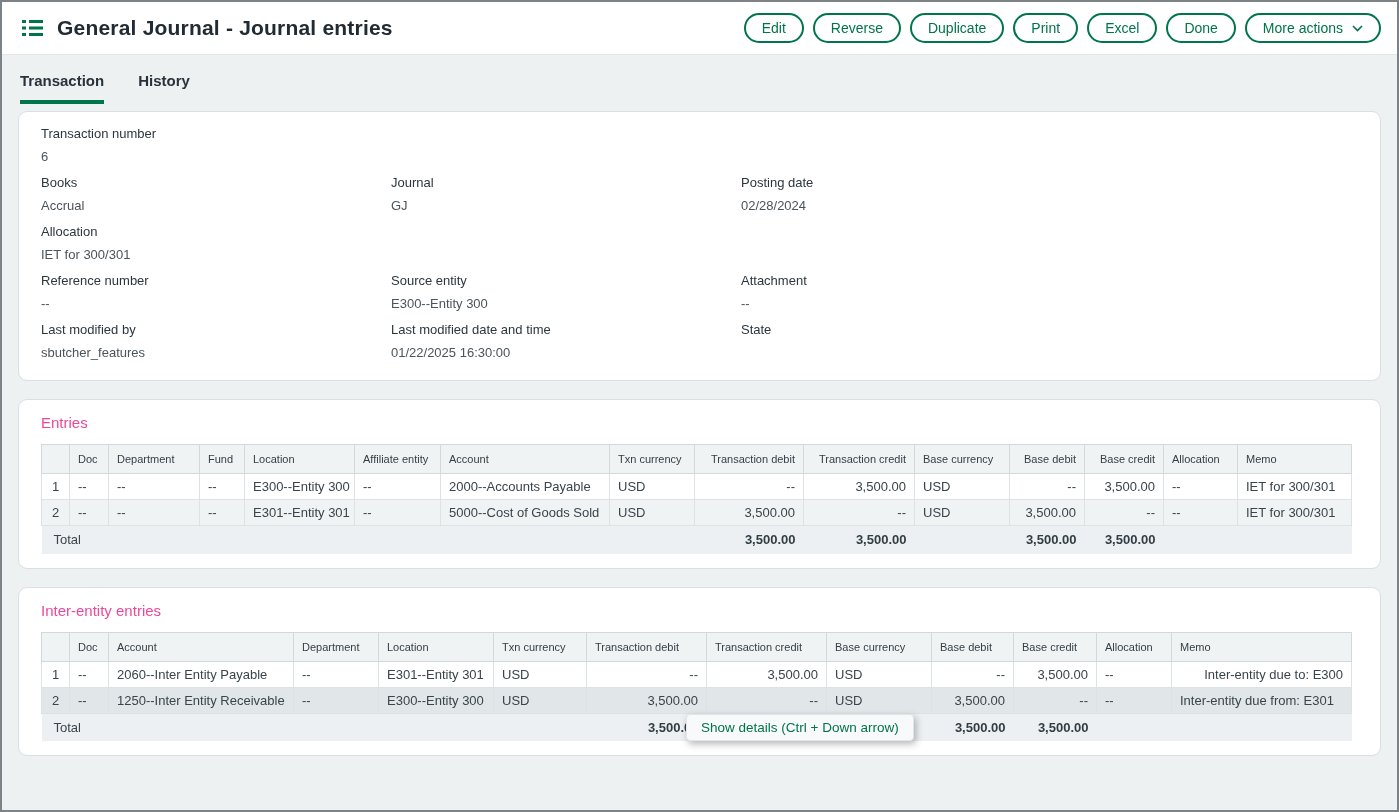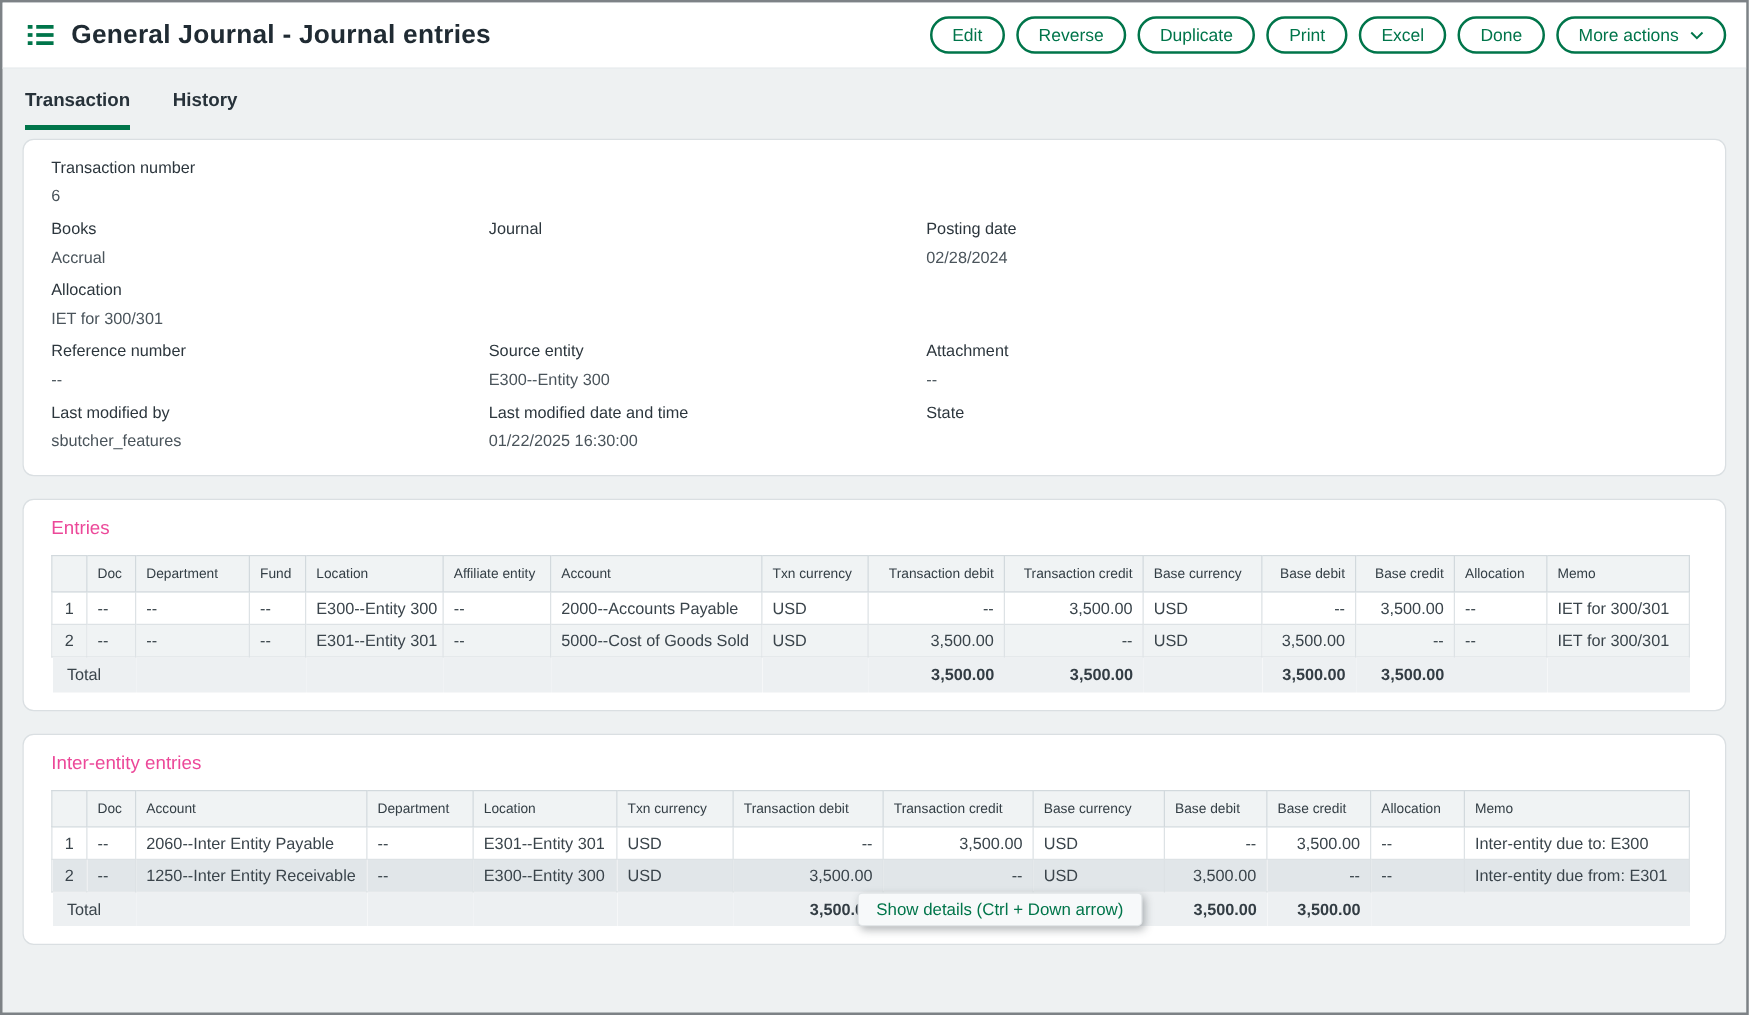--- a/index.html
+++ b/index.html
@@ -139,20 +139,21 @@
               <div class="detail-value">6</div>
             </div>
           </div>
           <div class="detail-row">
             <div>
               <div class="detail-label">Books</div>
               <div class="detail-value">Accrual</div>
             </div>
             <div>
               <div class="detail-label">Journal</div>
+              <div class="detail-value">GJ</div>
             </div>
             <div>
               <div class="detail-label">Posting date</div>
               <div class="detail-value">02/28/2024</div>
             </div>
           </div>
           <div class="detail-row">
             <div>
               <div class="detail-label">Allocation</div>
               <div class="detail-value">IET for 300/301</div>
@@ -324,21 +325,21 @@
               <td style="text-align: left;">2060--Inter Entity Payable</td>
               <td style="text-align: left;">--</td>
               <td style="text-align: left;">E301--Entity 301</td>
               <td style="text-align: left;">USD</td>
               <td style="text-align: right;">--</td>
               <td style="text-align: right;">3,500.00</td>
               <td style="text-align: left;">USD</td>
               <td style="text-align: right;">--</td>
               <td style="text-align: right;">3,500.00</td>
               <td style="text-align: left;">--</td>
-              <td style="text-align: left;">Inter-entity due to: E300</td>
+              <td style="text-align: right;">Inter-entity due to: E300</td>
             </tr>
             <tr class="zebra hovered">
               <td style="text-align: center;">2</td>
               <td style="text-align: left;">--</td>
               <td style="text-align: left;">1250--Inter Entity Receivable</td>
               <td style="text-align: left;">--</td>
               <td style="text-align: left;">E300--Entity 300</td>
               <td style="text-align: left;">USD</td>
               <td style="text-align: right;">3,500.00</td>
               <td style="text-align: right;">--</td>

